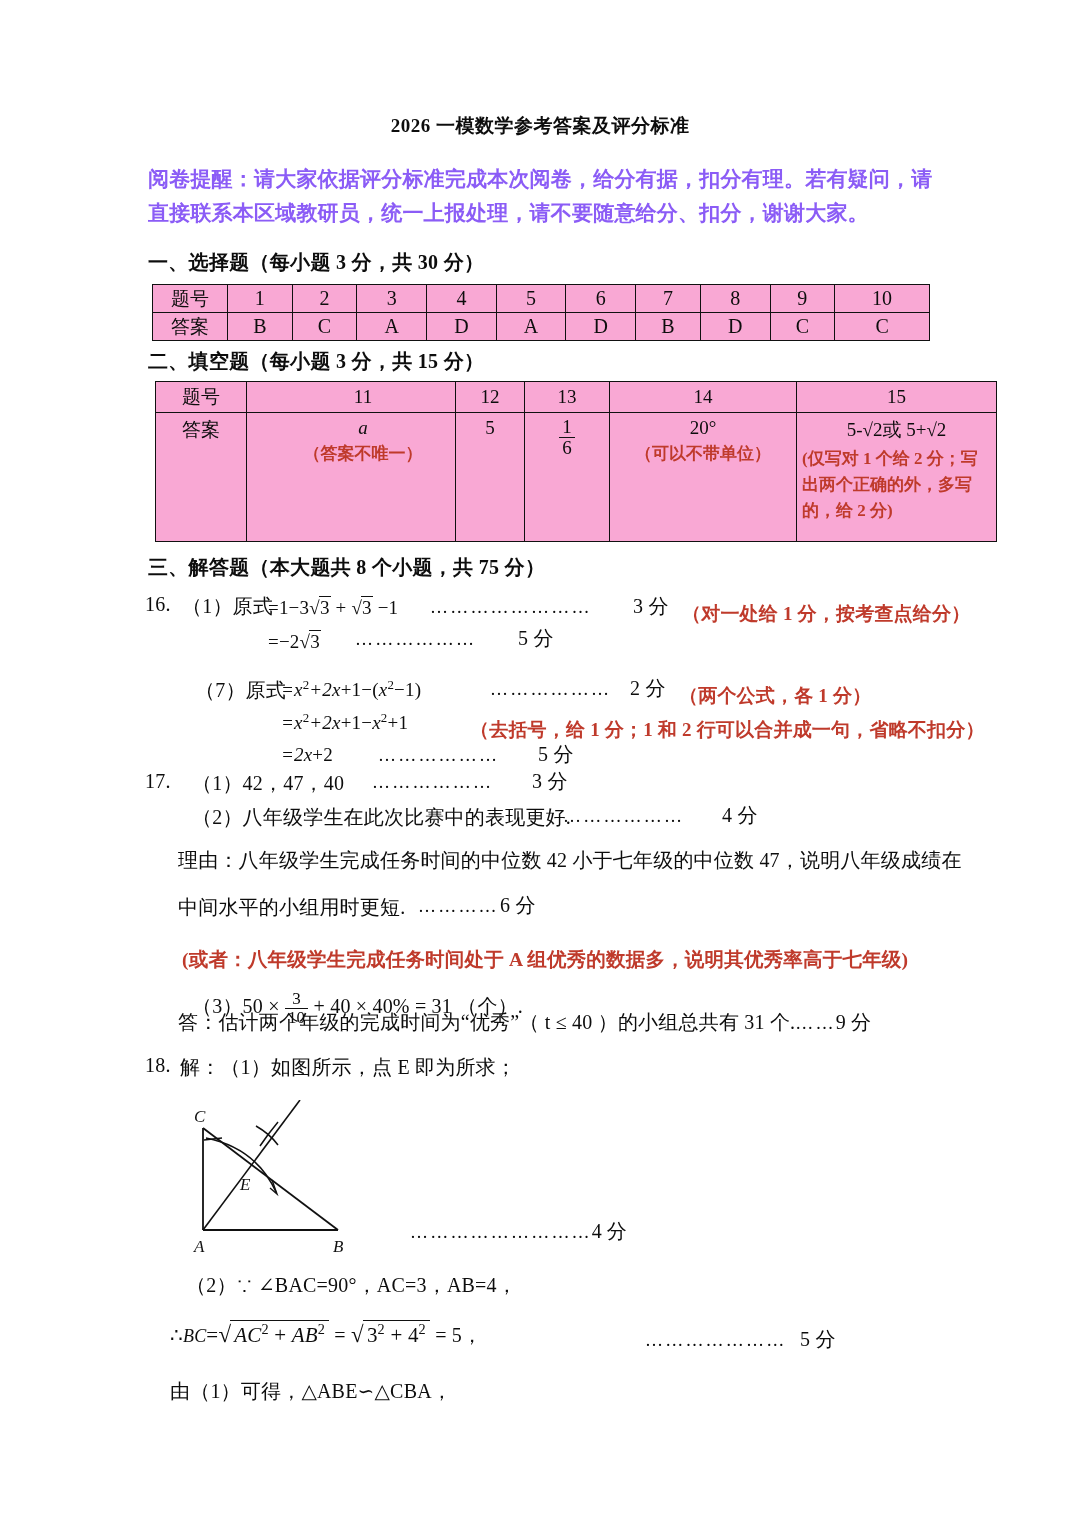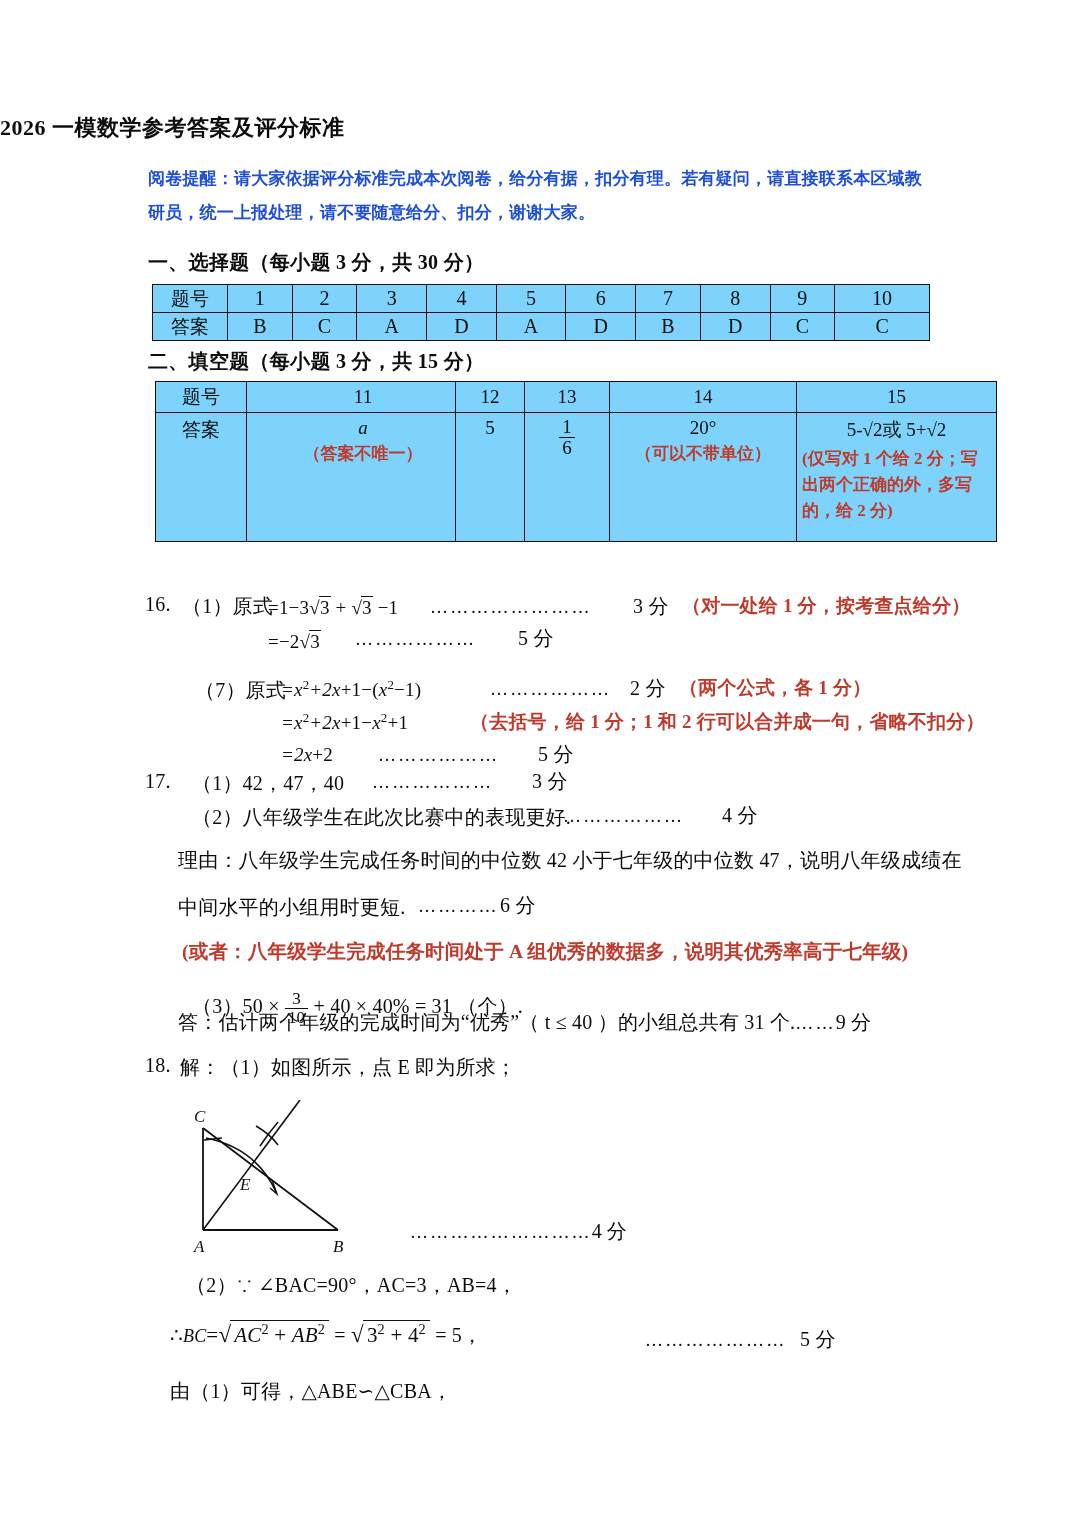--- a/index.html
+++ b/index.html
@@ -15,65 +15,65 @@
     color: #0d0d0d;
     overflow: hidden;
   }
   .page {
     position: absolute;
     left: 0; top: 0;
     width: 1080px;
     height: 1524px;
     padding: 0;
   }
-  .red { color: #bf3a2b; }
+  .red { color: #bf3a2b; margin-top: 8px; }
   .bold { font-weight: bold; }
 
   
   .doc-title {
-    text-align: left;
-    font-size: 22px;
+    text-align: center;
+    font-size: 19px;
     font-weight: bold;
     letter-spacing: 0.5px;
     margin: 0;
     position: absolute;
     left: 0; right: 0;
     top: 113px;
   }
 
   
   .notice {
     position: absolute;
     left: 148px;
     top: 162px;
     width: 790px;
-    font-size: 17px;
+    font-size: 21px;
     font-weight: bold;
     line-height: 34px;
-    color: #1d4ed8;
+    color: #8b5cf6;
     letter-spacing: 0.2px;
   }
 
   
   .sec-head {
     position: absolute;
     font-size: 20px;
     font-weight: bold;
     letter-spacing: 0.3px;
   }
   #sec1 { left: 148px; top: 249px; }
   #sec2 { left: 148px; top: 348px; }
   #sec3 { left: 148px; top: 554px; }
 
   
   table.ans {
     position: absolute;
     border-collapse: collapse;
     font-size: 19px;
-    background: #7dd3fc;
+    background: #f9a8d4;
   }
   table.ans td, table.ans th {
     border: 1.6px solid #111;
     text-align: center;
     font-weight: normal;
     padding: 0;
   }
   #tbl-choice {
     left: 152px;
     top: 284px;
@@ -230,20 +230,21 @@
       </td>
 
       <td class="c15">
         <div class="cellmain">5-√2或 5+√2</div>
         <div class="cellnote left">(仅写对 1 个给 2 分；写出两个正确的外，多写的，给 2 分)</div>
       </td>
     </tr>
   </tbody>
     </table>
 
+  <div class="sec-head" id="sec3">三、解答题（本大题共 8 个小题，共 75 分）</div>
 
   <div class="line" style="left:145px; top:593px;">16.</div>
   <div class="line" style="left:182px; top:593px;">（1）原式</div>
   <div class="line" style="left:268px; top:596px; font-size:19px;">
     <span>=1−3</span><span class="rad">√<span class="bar">3</span></span><span>&nbsp;+&nbsp;</span><span class="rad">√<span class="bar">3</span></span><span>&nbsp;−1</span>
   </div>
   <div class="line dots" style="left:430px; top:597px;">……………………</div>
   <div class="line" style="left:633px; top:593px;">3 分</div>
   <div class="line red bold" style="left:682px; top:593px; font-size:19px;">（对一处给 1 分，按考查点给分）</div>
 

